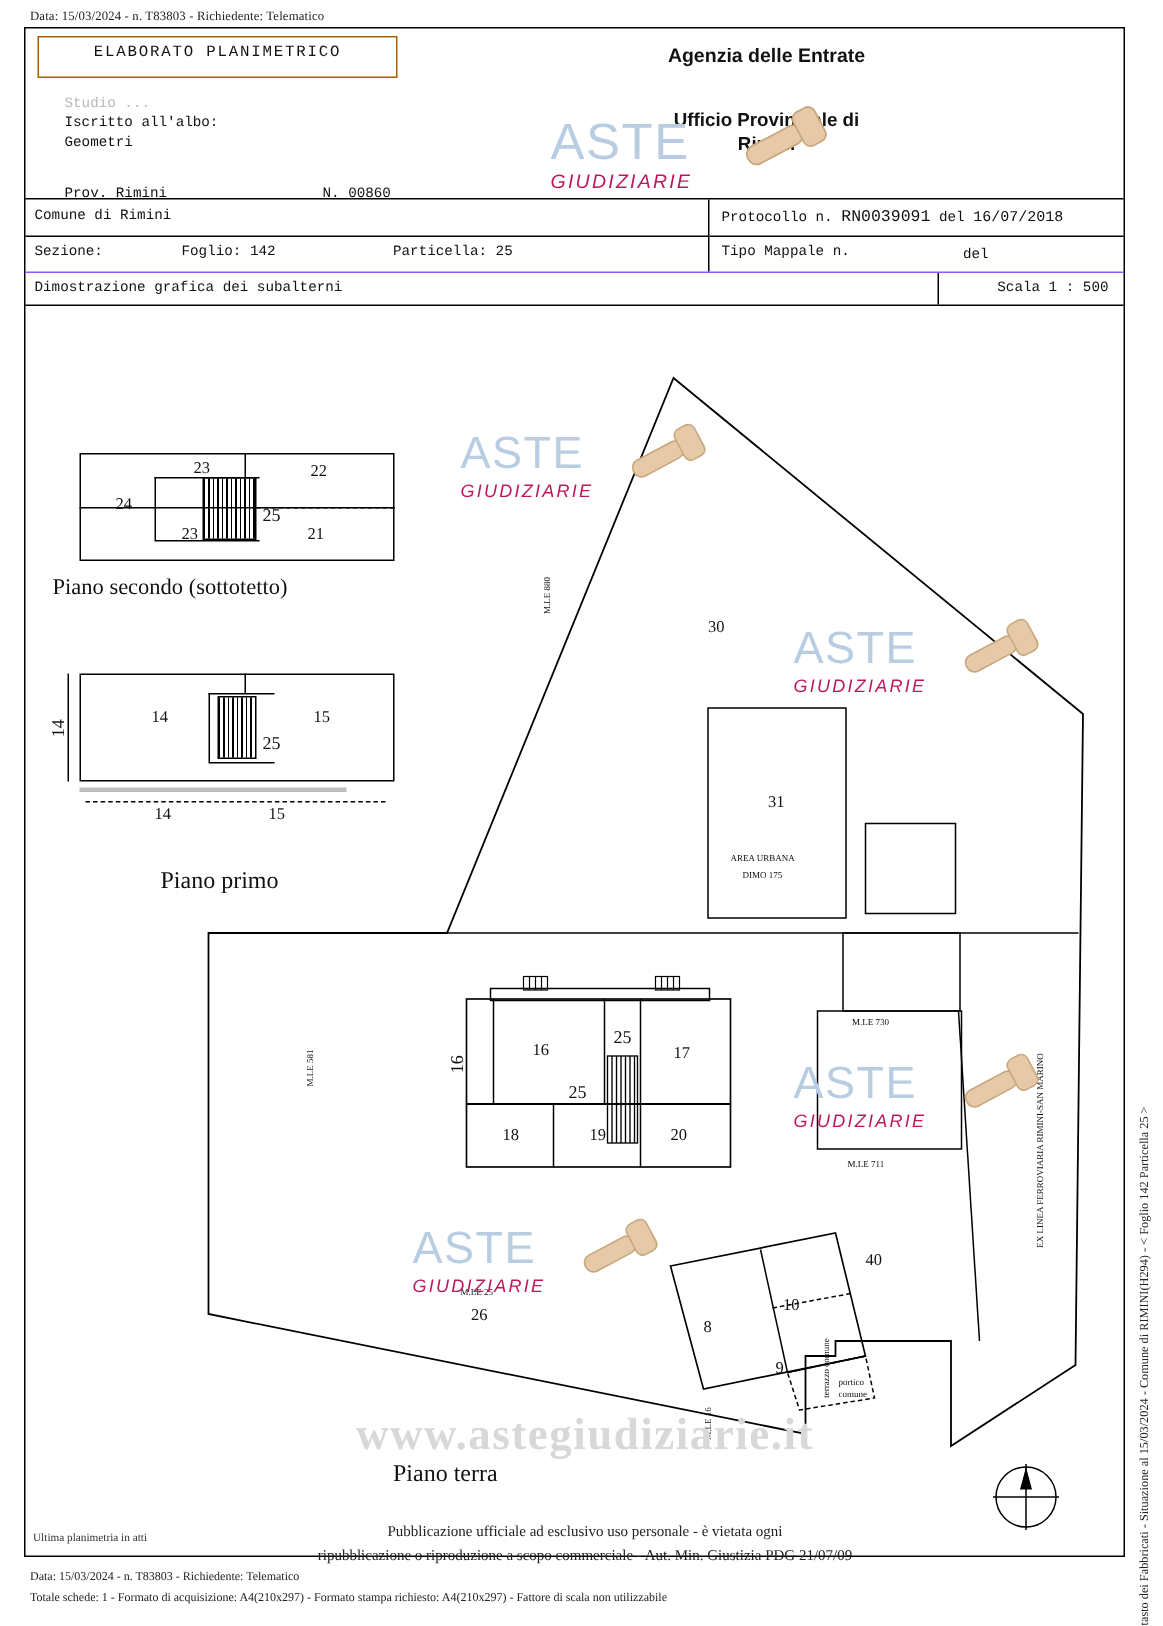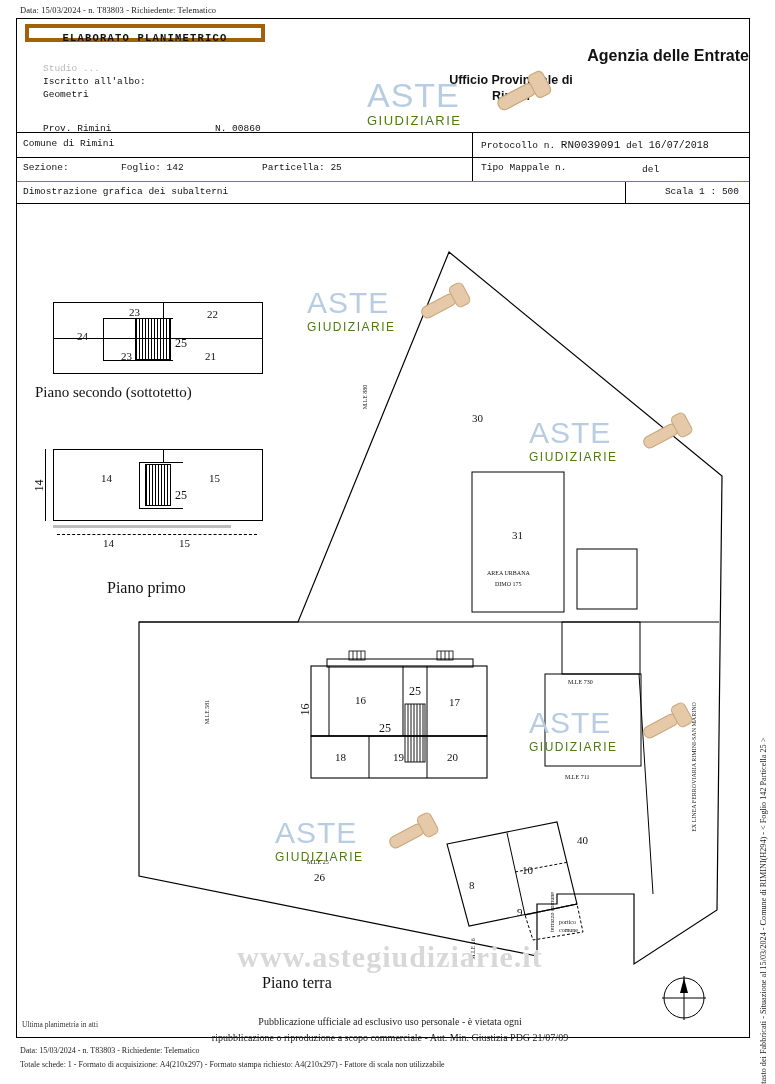--- a/index.html
+++ b/index.html
@@ -19,34 +19,34 @@
   
   .doc{
     position:absolute;left:16px;top:18px;width:734px;height:1020px;
     border:1px solid #000;box-sizing:border-box;
   }
 
   
   .hdr{position:absolute;left:0;top:0;width:100%;height:114px;border-bottom:1px solid #000;box-sizing:border-box;}
   .hdr-left{position:absolute;left:0;top:0;width:255px;height:100%;border-right:0px;box-sizing:border-box;}
   .elab-box{
-    position:absolute;left:8px;top:5px;width:240px;height:18px;border:4px solid #a16207;
+    position:absolute;left:8px;top:5px;width:240px;height:28px;border:1px solid #a16207;
     box-sizing:border-box;text-align:center;font-family:"Liberation Mono",monospace;
-    font-size:10.5px;letter-spacing:1.2px;line-height:21px;font-weight:bold;
+    font-size:10.5px;letter-spacing:1.2px;line-height:21px;font-weight:normal;
   }
   .mono{font-family:"Liberation Mono",monospace;font-size:9.5px;}
   .geom-l1{position:absolute;left:26px;top:44px;}
   .geom-l2{position:absolute;left:26px;top:57px;}
   .geom-l3{position:absolute;left:26px;top:70px;}
   .geom-l4{position:absolute;left:26px;top:104px;}
   .geom-n{position:absolute;left:198px;top:104px;}
   .blur{color:#b9b9b9;}
 
   .hdr-right{position:absolute;left:256px;top:0;right:0;height:100%;}
-  .ag1{position:absolute;top:28px;width:100%;text-align:right;font-size:16px;font-weight:bold;}
+  .ag1{position:absolute;top:10px;width:100%;text-align:center;font-size:13px;font-weight:bold;}
   .ag2{position:absolute;top:31px;width:100%;text-align:center;font-size:17.5px;font-weight:bold;letter-spacing:.3px;}
   .ag3{position:absolute;top:54px;width:100%;text-align:center;font-size:12.5px;font-weight:bold;}
   .ag4{position:absolute;top:70px;width:100%;text-align:center;font-size:12.5px;font-weight:bold;}
 
   
   .band2{position:absolute;left:0;top:114px;width:100%;height:49px;border-bottom:1px solid #8b5cf6;box-sizing:border-box;}
   .band2 .vsplit{position:absolute;left:455px;top:0;width:1px;height:100%;background:#000;}
   .band2 .midline{position:absolute;left:0;top:24px;width:455px;height:1px;background:#000;}
   .band2 .midline2{position:absolute;left:456px;top:24px;right:0;height:1px;background:#000;}
   .b2-comune{position:absolute;left:6px;top:5px;}
@@ -82,21 +82,21 @@
   
   svg.parcel{position:absolute;left:0;top:0;width:734px;height:835px;}
 
   
   .wm{position:absolute;pointer-events:none;user-select:none;}
   .wm .aste{
     font-family:"Liberation Sans",sans-serif;font-weight:normal;
     color:#b9cde2;letter-spacing:1px;line-height:.95;
   }
   .wm .giud{
-    font-family:"Liberation Sans",sans-serif;color:#4d7c0f;letter-spacing:1.5px;
+    font-family:"Liberation Sans",sans-serif;color:#be185d;letter-spacing:1.5px;font-style:italic;
   }
   .gavel{position:absolute;}
   .wm-url{
     position:absolute;left:150px;top:940px;width:480px;text-align:center;
     font-family:"Liberation Serif",serif;font-size:30px;color:#d8d8d8;
     letter-spacing:1px;font-weight:bold;
   }
 
   
   .ult{position:absolute;left:22px;top:1020px;font-size:7.5px;font-family:"Liberation Serif",serif;color:#333;}

